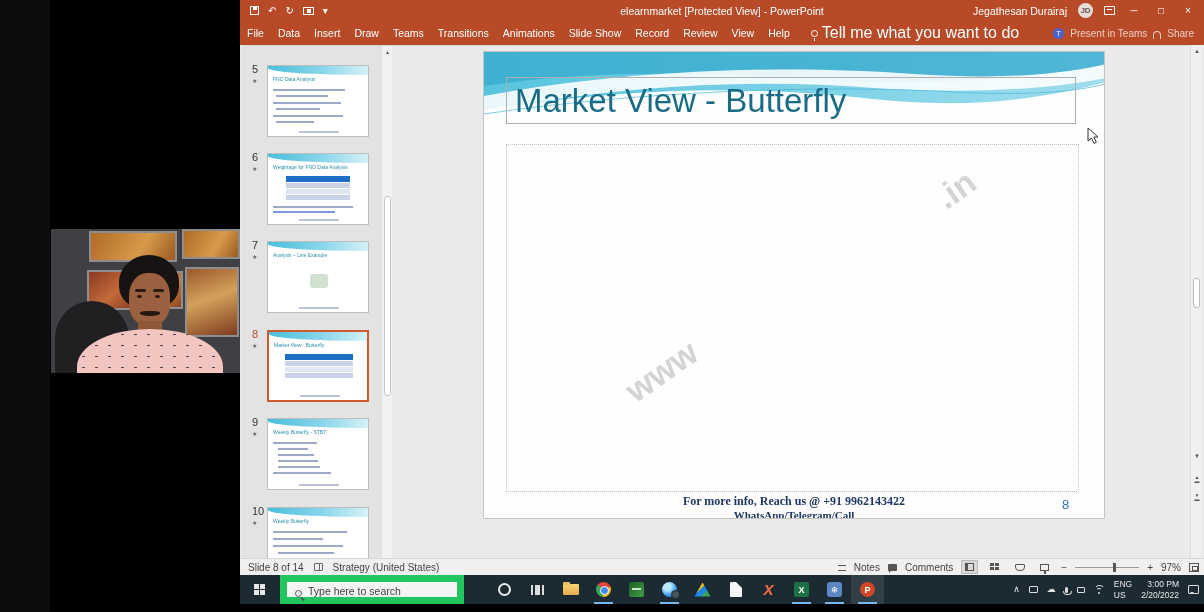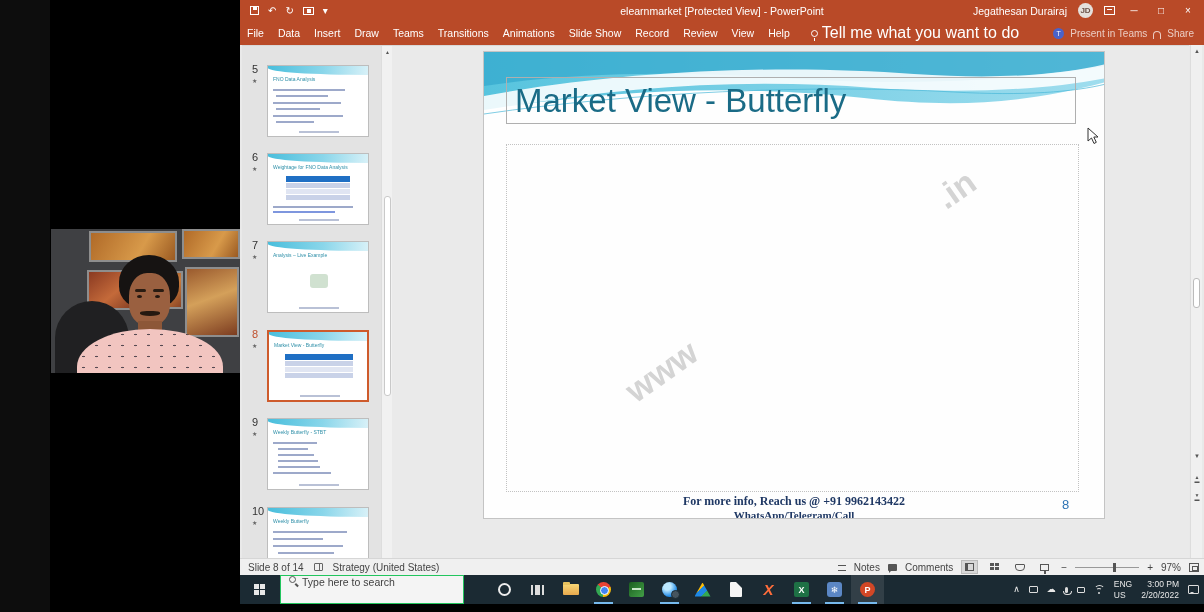--- a/index.html
+++ b/index.html
@@ -110,21 +110,21 @@
   .vg4::after{content:"";position:absolute;left:3px;top:6px;width:2px;height:3px;background:#555}
   .ztrack{width:64px;height:1px;background:#999;position:relative}
   .zthumb{position:absolute;left:38px;top:-4px;width:3px;height:9px;background:#555}
   .fitic{width:10px;height:9px;border:1px solid #555;position:relative}
   .fitic::after{content:"";position:absolute;left:2px;top:2px;width:4px;height:3px;border:1px solid #555}
   
   .taskbar{left:240px;top:575px;width:964px;height:29px;background:#1B2A33;display:flex;align-items:center}
   .startbtn{width:40px;height:29px;display:flex;align-items:center;justify-content:center}
   .winlogo{width:12px;height:12px;display:grid;grid-template-columns:5px 5px;grid-template-rows:5px 5px;gap:1px}
   .winlogo i{background:#E8E8E8}
-  .searchbox{width:184px;height:29px;background:#F4F4F4;border:1px solid #22c55e;display:flex;align-items:flex-start;gap:6px;padding-left:8px}
+  .searchbox{width:184px;height:29px;background:#F4F4F4;border:7px solid #22c55e;display:flex;align-items:flex-end;gap:6px;padding-left:8px}
   .mag{width:7px;height:7px;border:1.5px solid #555;border-radius:50%;position:relative}
   .mag::after{content:"";position:absolute;left:6px;top:6px;width:4px;height:1.5px;background:#555;transform:rotate(45deg);transform-origin:0 0}
   .searchbox input{border:none;outline:none;background:transparent;font-size:10.5px;color:#333;width:140px;font-family:"Liberation Sans",sans-serif}
   .searchbox input::placeholder{color:#3f3f3f;opacity:1}
   .apps{display:flex;align-items:center;margin-left:24px}
   .tb-app{width:33px;height:29px;display:flex;align-items:center;justify-content:center;position:relative}
   .tb-app .uline{position:absolute;left:7px;right:7px;bottom:0;height:2px;background:#76B9ED}
   .tb-app.active{background:rgba(255,255,255,.10)}
   .cortana{width:13px;height:13px;border:2px solid #ECECEC;border-radius:50%}
   .tview{width:13px;height:10px;background:

